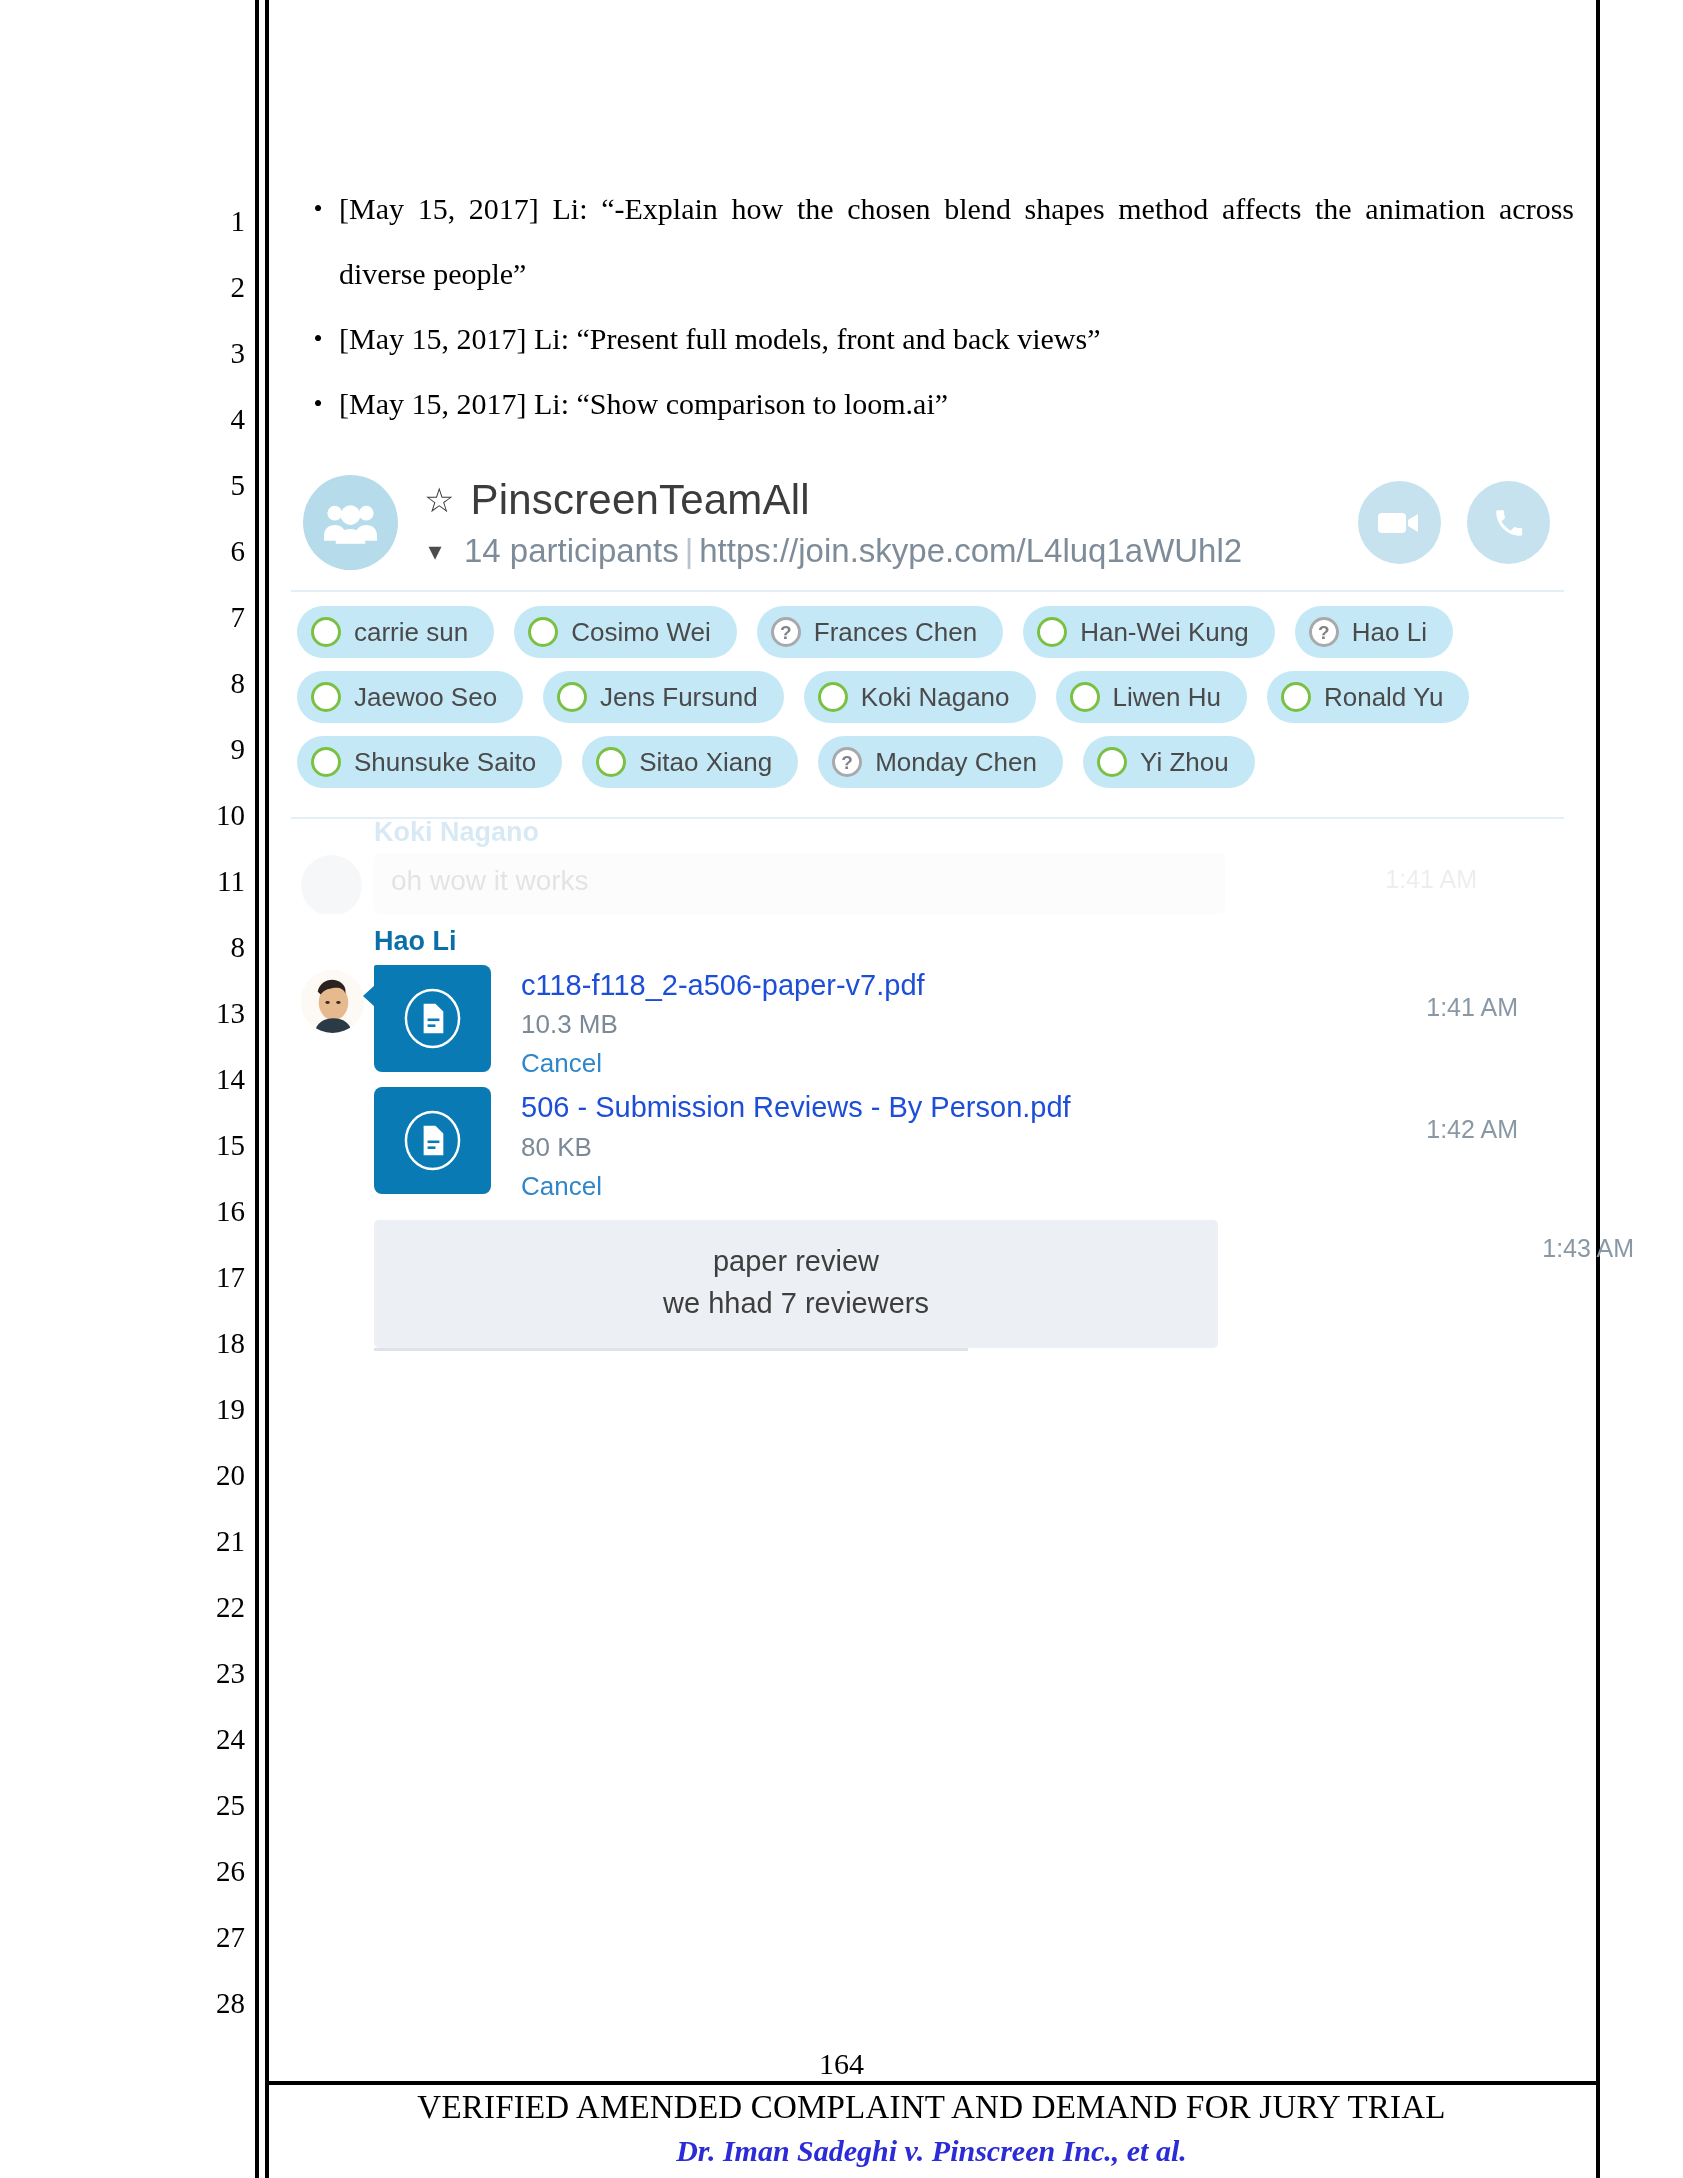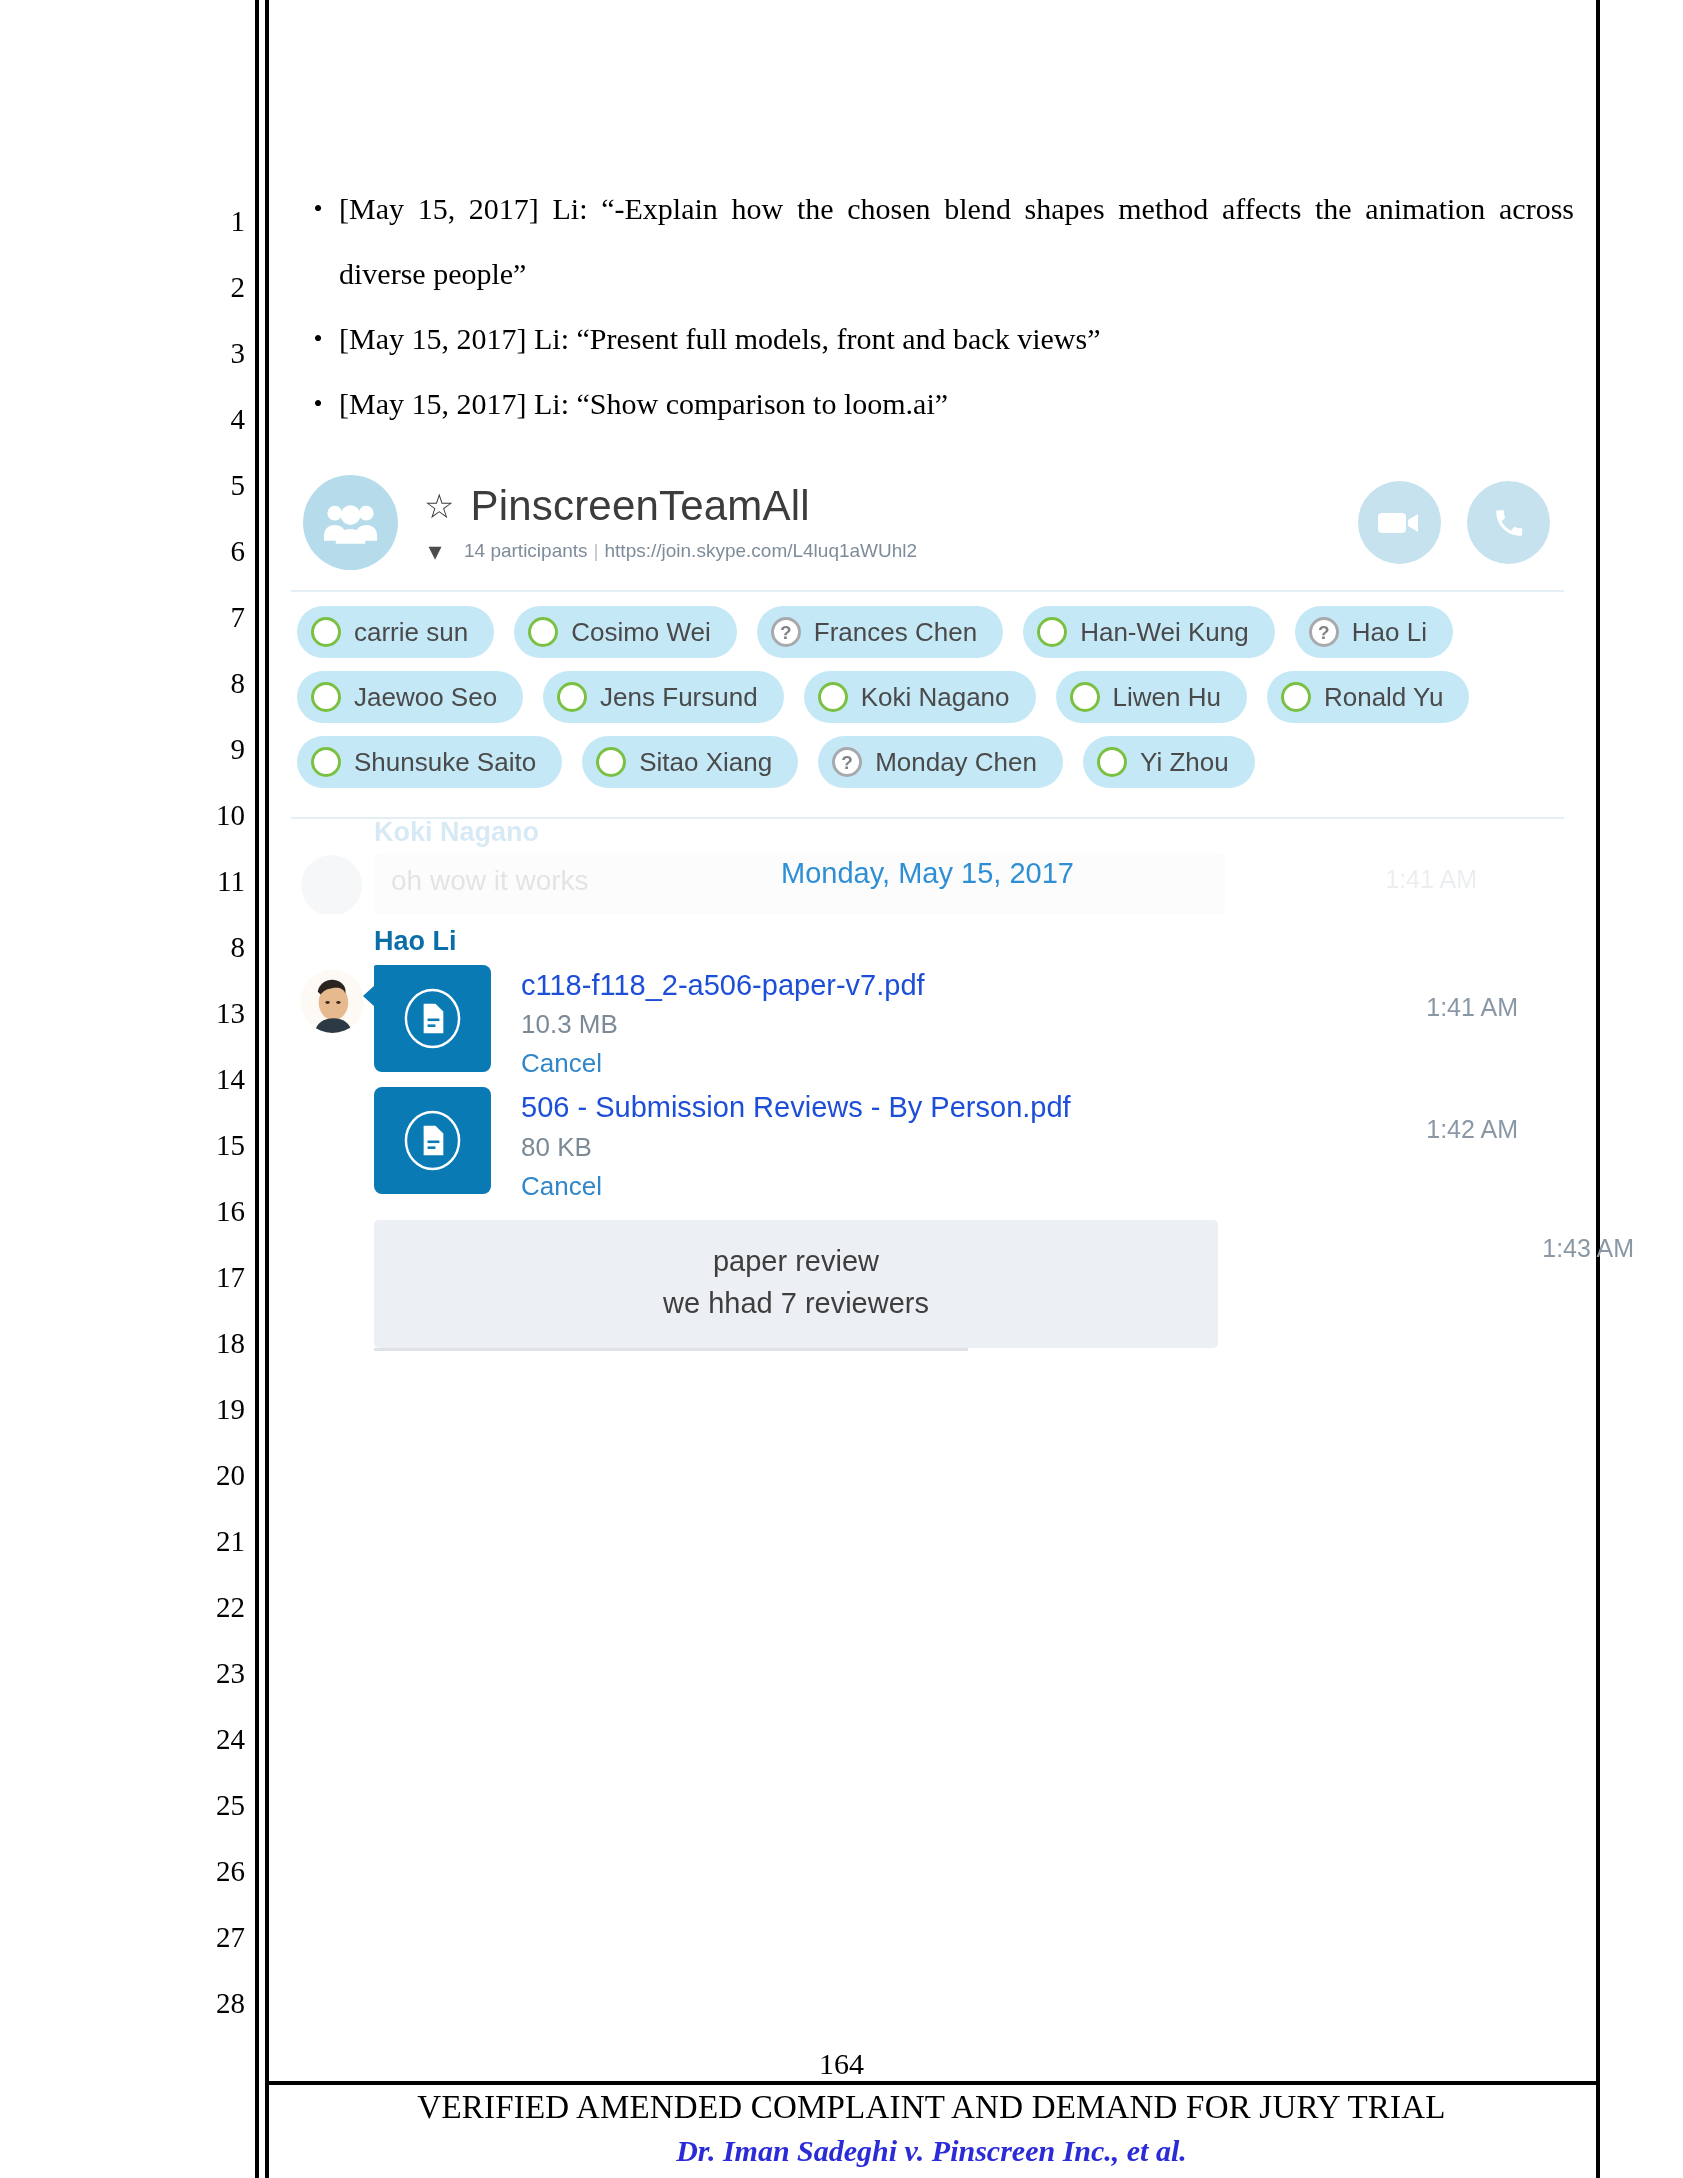--- a/index.html
+++ b/index.html
@@ -148,21 +148,21 @@
     margin-top: 8px;
   }
   .sk-chevron {
     font-size: 26px;
     color: #4c4c4c;
     line-height: 1;
     width: 22px;
     text-align: center;
   }
   .sk-sub {
-    font-size: 19px;
+    font-size: 33px;
     color: #7e8c99;
   }
   .sk-sub .sep { color: #b9c3cb; margin: 0 6px; }
   .sk-actions {
     display: flex;
     gap: 26px;
     align-items: center;
     margin-left: 20px;
   }
   .sk-action-btn {
@@ -605,21 +605,20 @@
     <div class="sk-chat">
 
       <div class="sk-faded">
         <div class="fade-name">Koki Nagano</div>
         <div class="fade-avatar"></div>
         <div class="fade-bubble"></div>
         <div class="fade-text">oh wow it works</div>
         <div class="fade-time">1:41 AM</div>
       </div>
 
-      <div class="sk-datedivider">Monday, May 15, 2017</div>
 
       <div class="sk-msg">
         <div class="sk-msg-name">Hao Li</div>
 
         <div class="sk-avatar-photo">
           <svg width="63" height="63" viewBox="0 0 64 64" aria-hidden="true">
             <rect width="64" height="64" fill="#fdfaf5"></rect>
             <ellipse cx="33" cy="33" rx="15" ry="18" fill="#e6b98f"></ellipse>
             <path d="M17 22c2-10 12-14 20-11 7 2.6 9 8 8 13-1-4-5-6-9-6-6 0-13 2-16 7z" fill="#2b2320"></path>
             <ellipse cx="27" cy="33" rx="2.2" ry="1.5" fill="#3a2c22"></ellipse>

